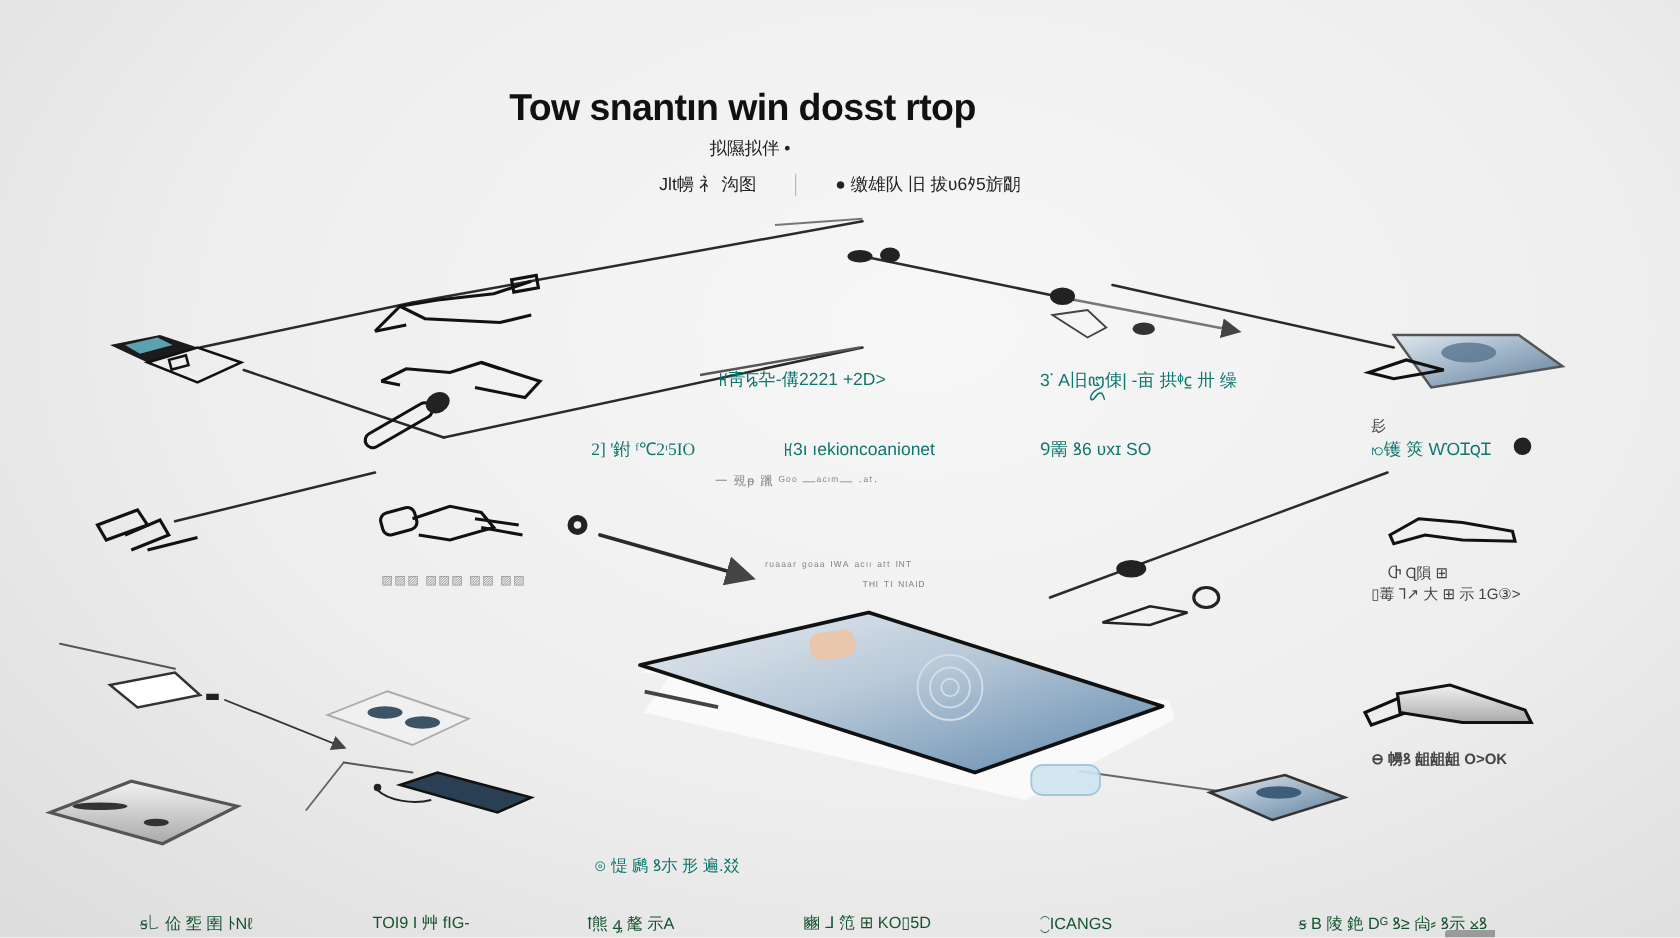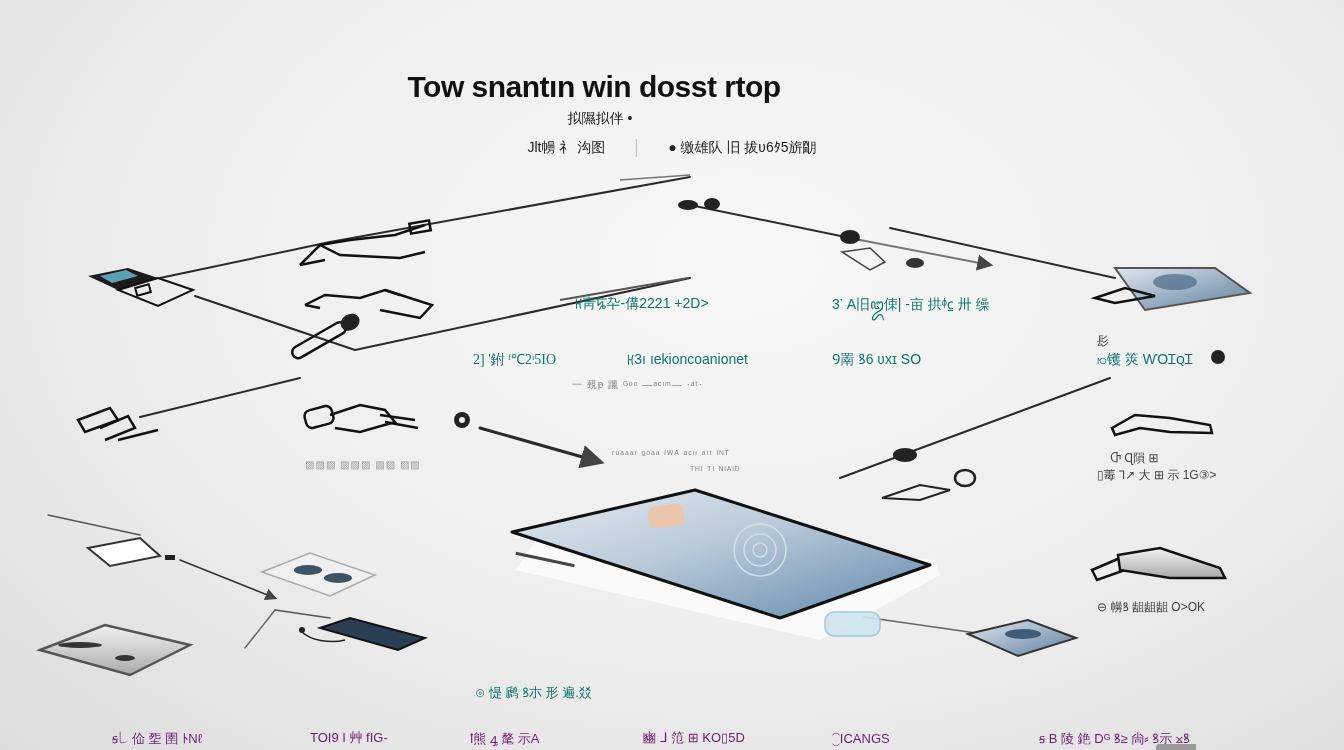--- a/index.html
+++ b/index.html
@@ -20,21 +20,21 @@
     position: absolute; top: 139px; left: 0; width: 1344px;
     display: flex; justify-content: center; gap: 31px; font-size: 14px; color: #222;
   }
   .legend-sep { width: 1px; height: 18px; background: #bbb; }
   .label { position: absolute; font-size: 14px; color: #0f766e; white-space: nowrap; }
   .label.sm { font-size: 12px; color: #444; }
   .label.faint { font-size: 10px; color: #888; letter-spacing: 1px; }
   svg.canvas { position: absolute; left: 0; top: 0; }
   .footer {
     position: absolute; bottom: 0; left: 0; width: 1196px; height: 24px;
-    display: flex; align-items: center; font-size: 13px; color: #701a75;
+    display: flex; align-items: center; font-size: 13px; color: #14532d;
   }
   .footer span { position: absolute; white-space: nowrap; }
   .footer-bar {
     position: absolute; right: 0; bottom: 0; width: 40px; height: 6px;
     background: #9a9a9a; border-radius: 3px 0 0 0;
   }
 </style>
 </head>
 <body>
 
@@ -199,29 +199,29 @@
 <div class="label" style="left:832px; top:293px;">3ᣟ A旧ꦈ㑛|   -亩 拱ᶲ⃀ 卅 缲</div>
 <div class="label" style="left:473px; top:349px;font-family:Liberation Serif, serif;">2] '鉜 ᶠ℃2ᶦ5IO</div>
 <div class="label" style="left:595px; top:349px;margin-left:32px;">ꡘ3ı ıekioncoanionet</div>
 <div class="label" style="left:832px; top:349px;">Ꝯ罱 ꝸ6 ʋxɪ SO</div>
 <div class="label faint" style="left:572px; top:378px;">一 覡ᵽ 躐 ᴳᵒᵒ —ᵃᶜᶦᵐ— ·ᵃᵗ·</div>
 
 <div class="label sm" style="left:1097px; top:333px;">髟</div>
 <div class="label" style="left:1097px; top:349px;">ꩯ镬 筴 ⱲOꞮꞯꞮ</div>
 <div class="label sm" style="left:1110px; top:450px;">Ⴇ Ɋ隕 ⊞</div>
 <div class="label sm" style="left:1097px; top:466px;">▯䓯 Ꞁ↗ 大 ⊞ ⽰ 1G③&gt;</div>
-<div class="label sm" style="left:1097px; top:598px;">⊖ 㡢ꝸ 龃龃龃 O&gt;OK</div>
+<div class="label sm" style="left:1097px; top:598px;font-weight:bold;">⊖ 㡢ꝸ 龃龃龃 O&gt;OK</div>
 
 <div class="label faint" style="left:305px; top:458px; width:120px; white-space:normal; line-height:14px; color:#999;">▨▨▨ ▨▨▨ ▨▨ ▨▨</div>
 <div class="label faint" style="left:612px; top:448px;">ʳᵘᵃᵃᵃʳ ᵍᵒᵃᵃ   ᴵᵂᴬ ᵃᶜᶦᶦ ᵃᵗᵗ ᴵᴺᵀ</div>
 <div class="label faint" style="left:690px; top:464px;">ᵀᴴᴵ ᵀᴵ ᴺᴵᴬᴵᴰ</div>
 
 <div class="label" style="left:475px; top:683px; font-size:13px;">⊙ 惿 䴘 ꝸ朩 形 遍.㸚</div>
 
 <div class="footer">
   <span style="left:112px;">ꞩ꒒ 佡 㘸 圉 ﾄNℓ</span>
-  <span style="left:298px;margin-left:12px;">TOI9 I 艸 fIG-</span>
+  <span style="left:298px;">TOI9 I 艸 fIG-</span>
   <span style="left:470px;">ꝉ熊 ꜯ 氂 ⽰A</span>
   <span style="left:643px;">豳 ᒧ 笵 ⊞ KO▯5D</span>
   <span style="left:832px;">⁐ICANGS</span>
   <span style="left:1016px;margin-left:23px;">ꞩ B 陵 銫 Dᴳ ꝸ≥ 尙⸗ ꝸ⽰ ⨲ꝸ</span>
   <div class="footer-bar"></div>
 </div>
 
 </body></html>

